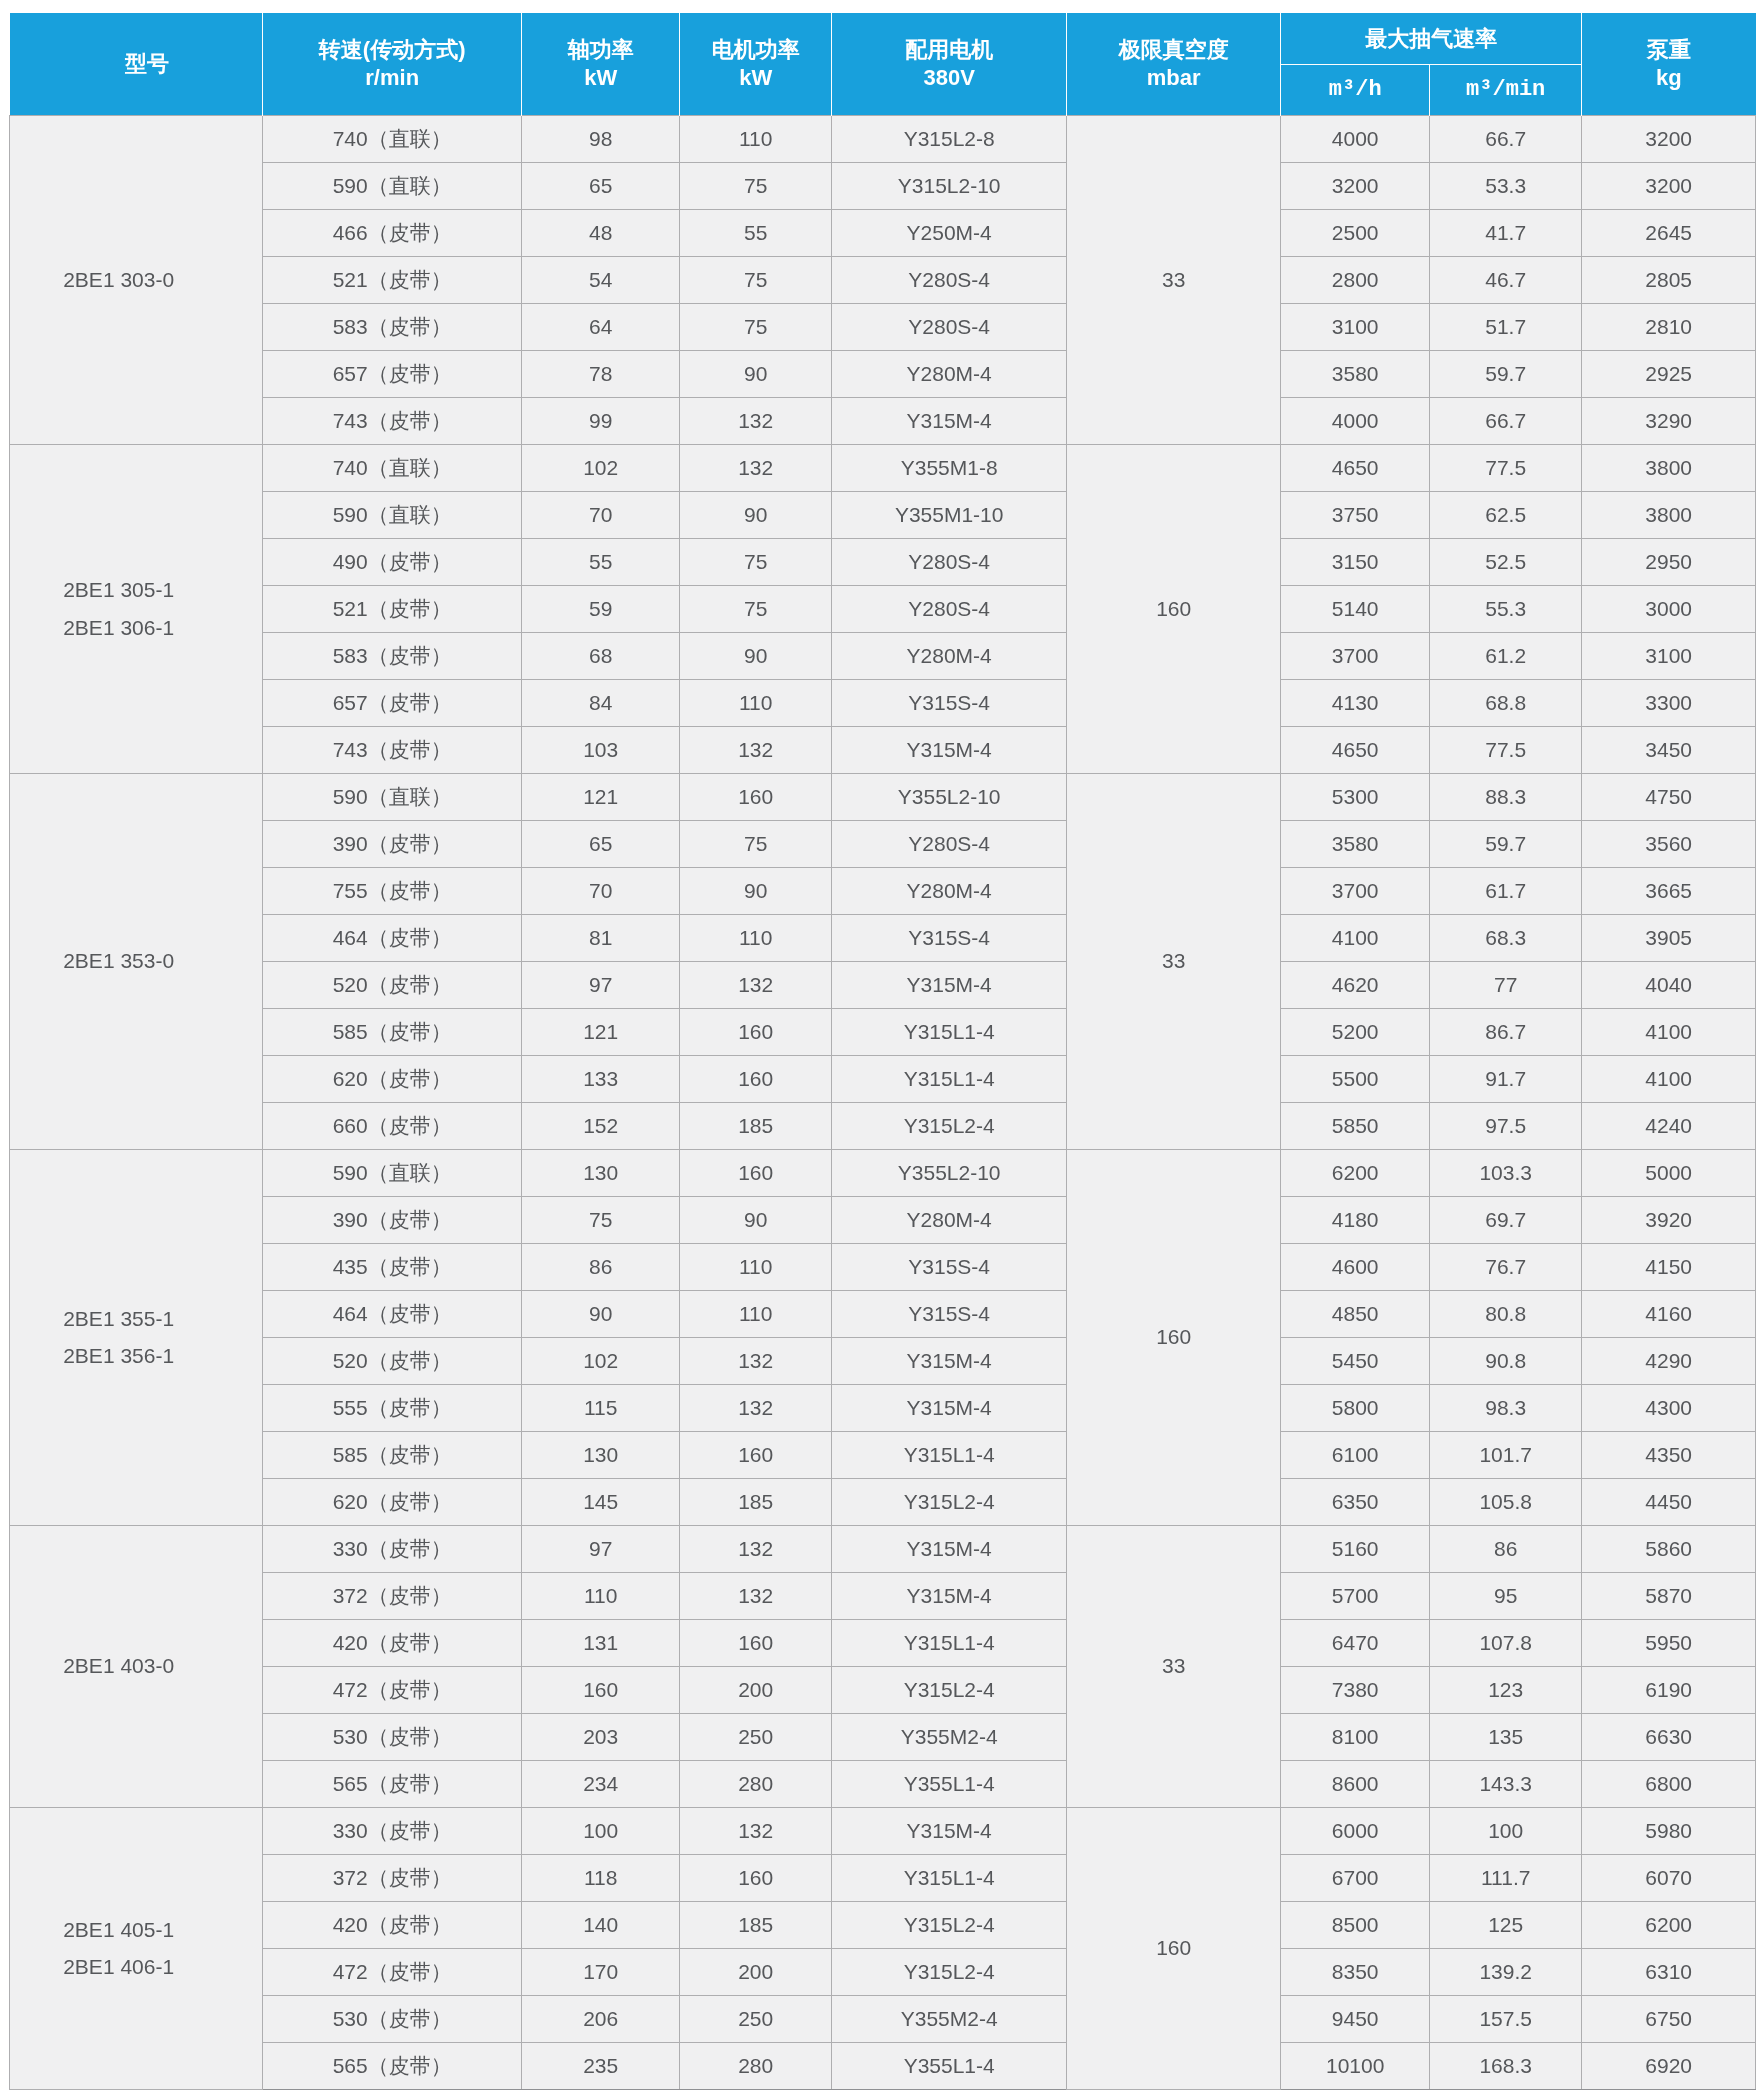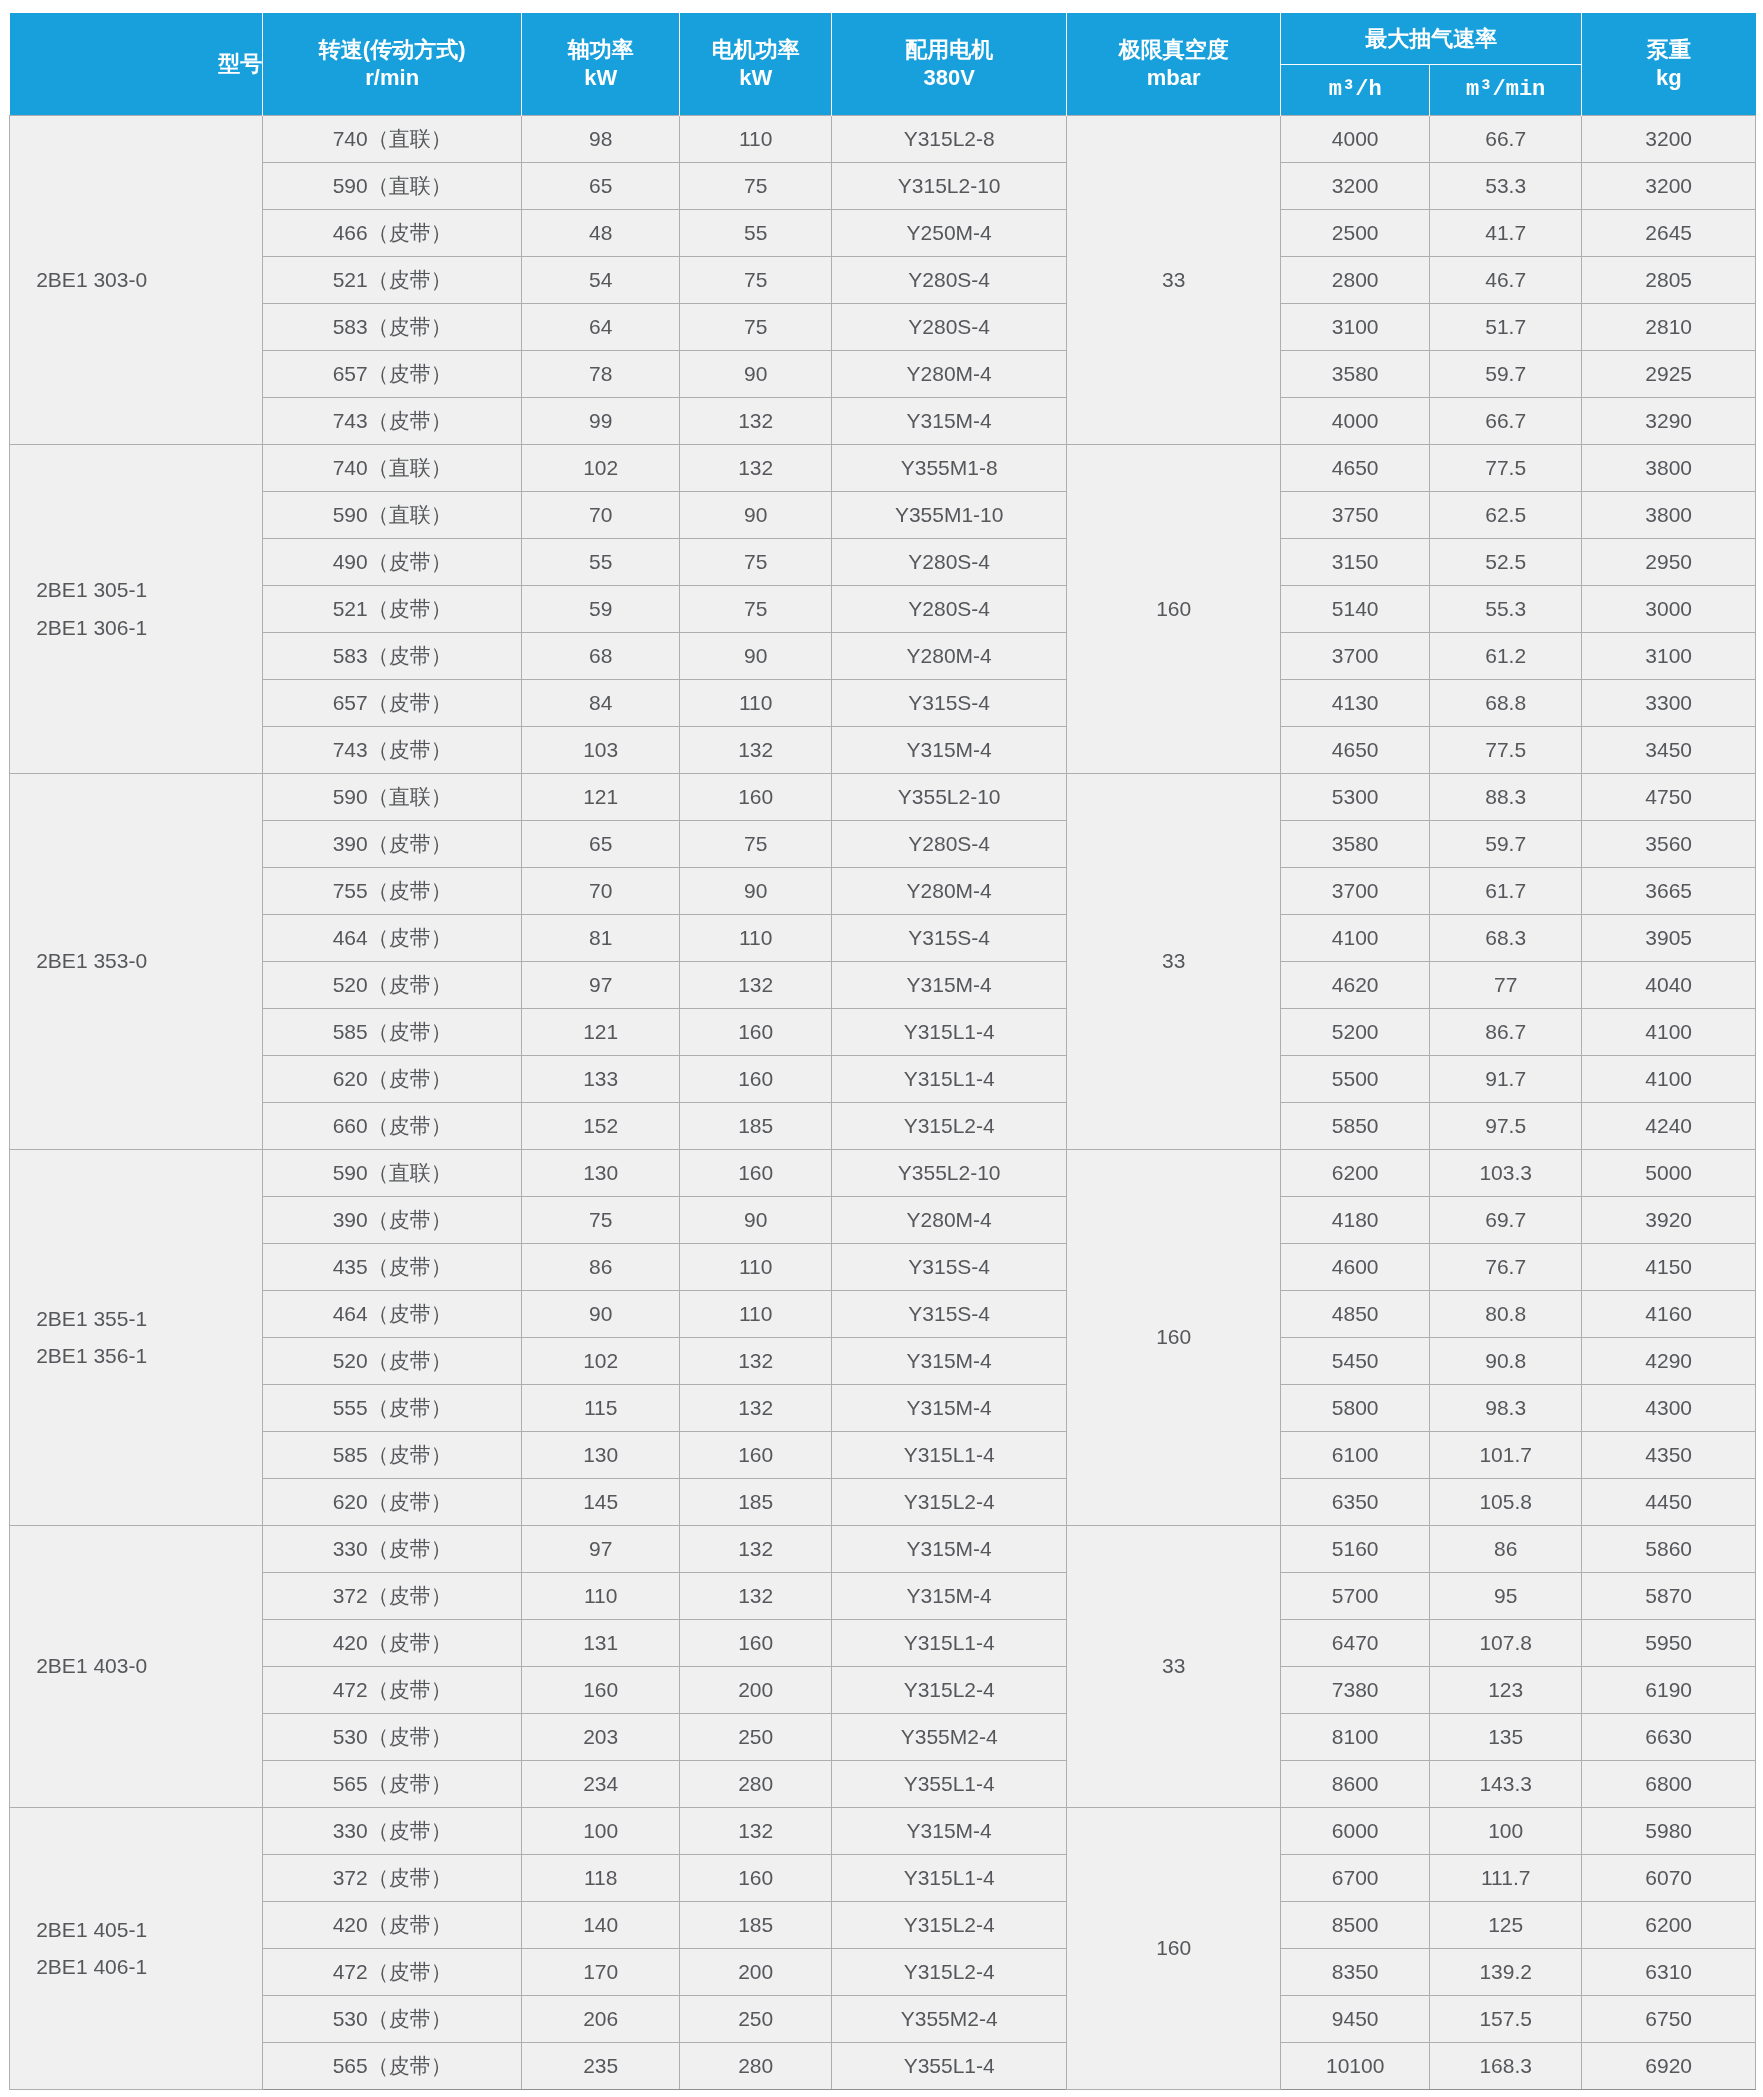--- a/index.html
+++ b/index.html
@@ -30,37 +30,37 @@
     font-weight:bold;
     font-size:22px;
     line-height:1.25;
     text-align:center;
     vertical-align:middle;
     padding:0;
     border-left:1.8px solid #fdfdfd;
   }
   th:first-child{border-left:none;}
   th .hline{display:block;}
-  th.th-model{text-align:right;padding-left:22px;}
+  th.th-model{text-align:center;padding-left:22px;}
   th.sub{border-top:1.8px solid #fdfdfd;font-family:Liberation Mono, monospace;}
   th.sub-first{border-left:1.8px solid #fdfdfd;}
   tbody{border:0.9px solid var(--grid-line);}
   tbody td{
     background:var(--row-bg);
     color:var(--body-text);
     font-size:21px;
     text-align:center;
     vertical-align:middle;
     border:0.9px solid var(--grid-line);
     height:46px;
     padding:0;
   }
   tbody td.model-cell{
     text-align:left;
-    padding-left:26px;
+    padding-left:53px;
   }
   .model-line{line-height:1.2;margin:12px 0;}
   tr.group-start td{border-top:1.8px solid var(--group-line);}
   tbody tr:last-child td{border-bottom:1.8px solid var(--group-line);}
 </style>
 </head>
 <body>
 
 <div class="page">
   <table>

